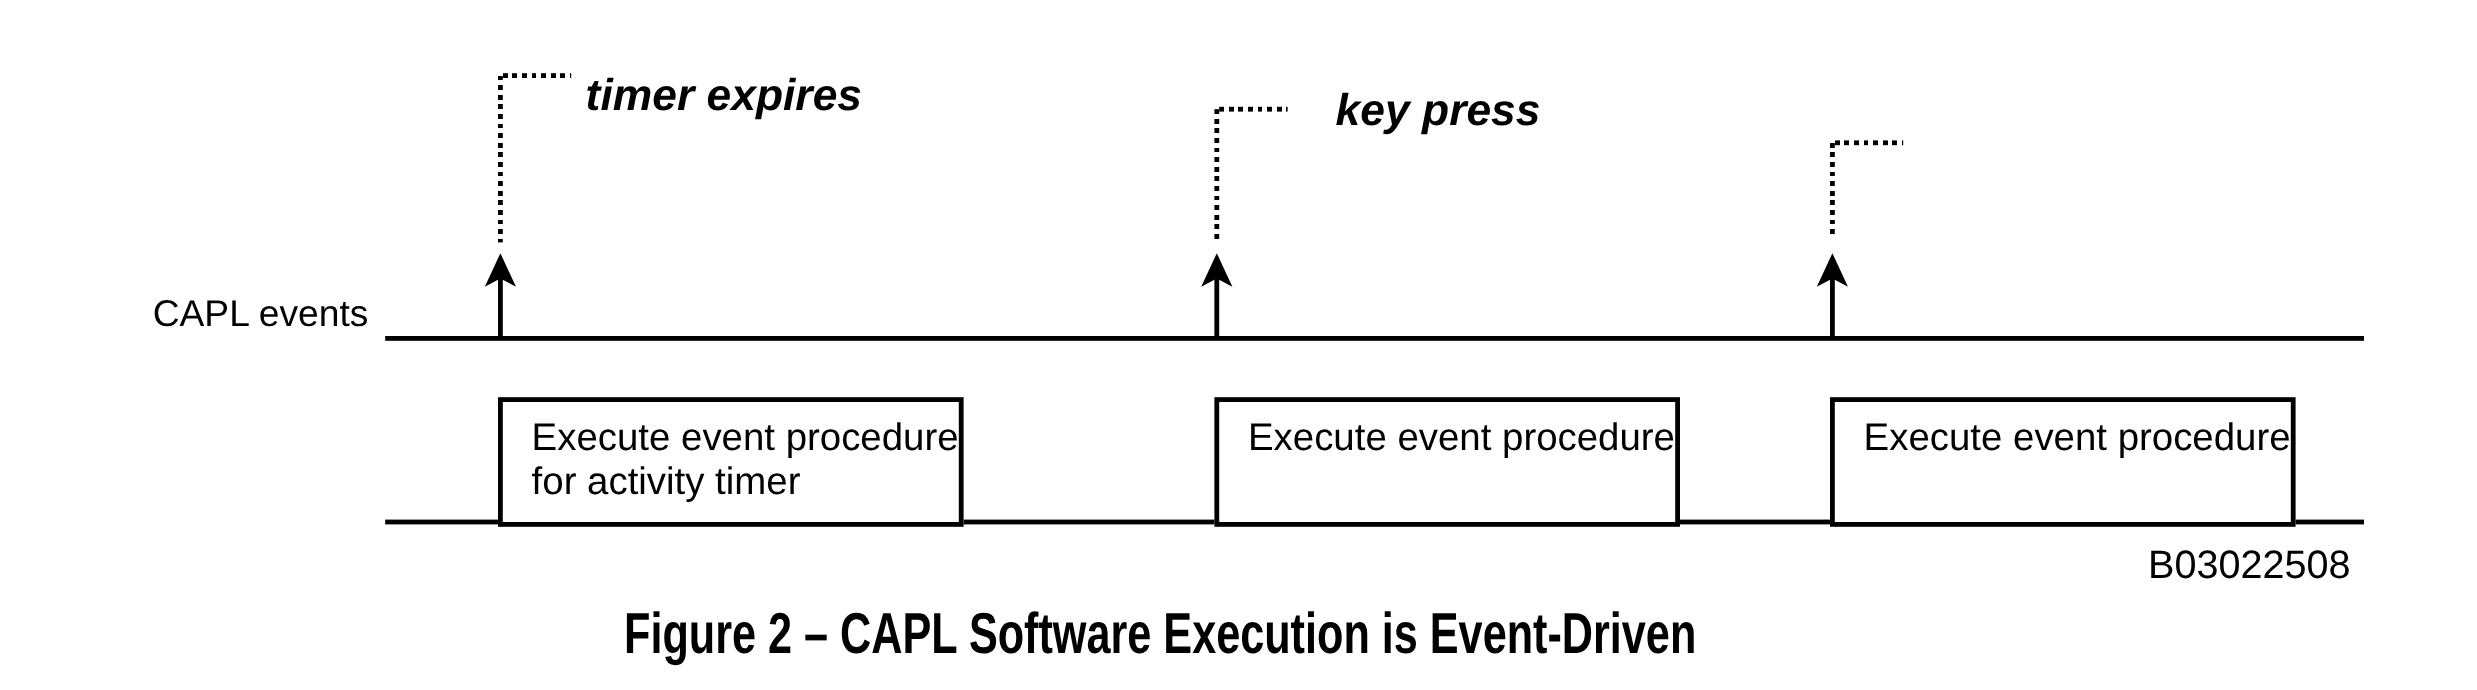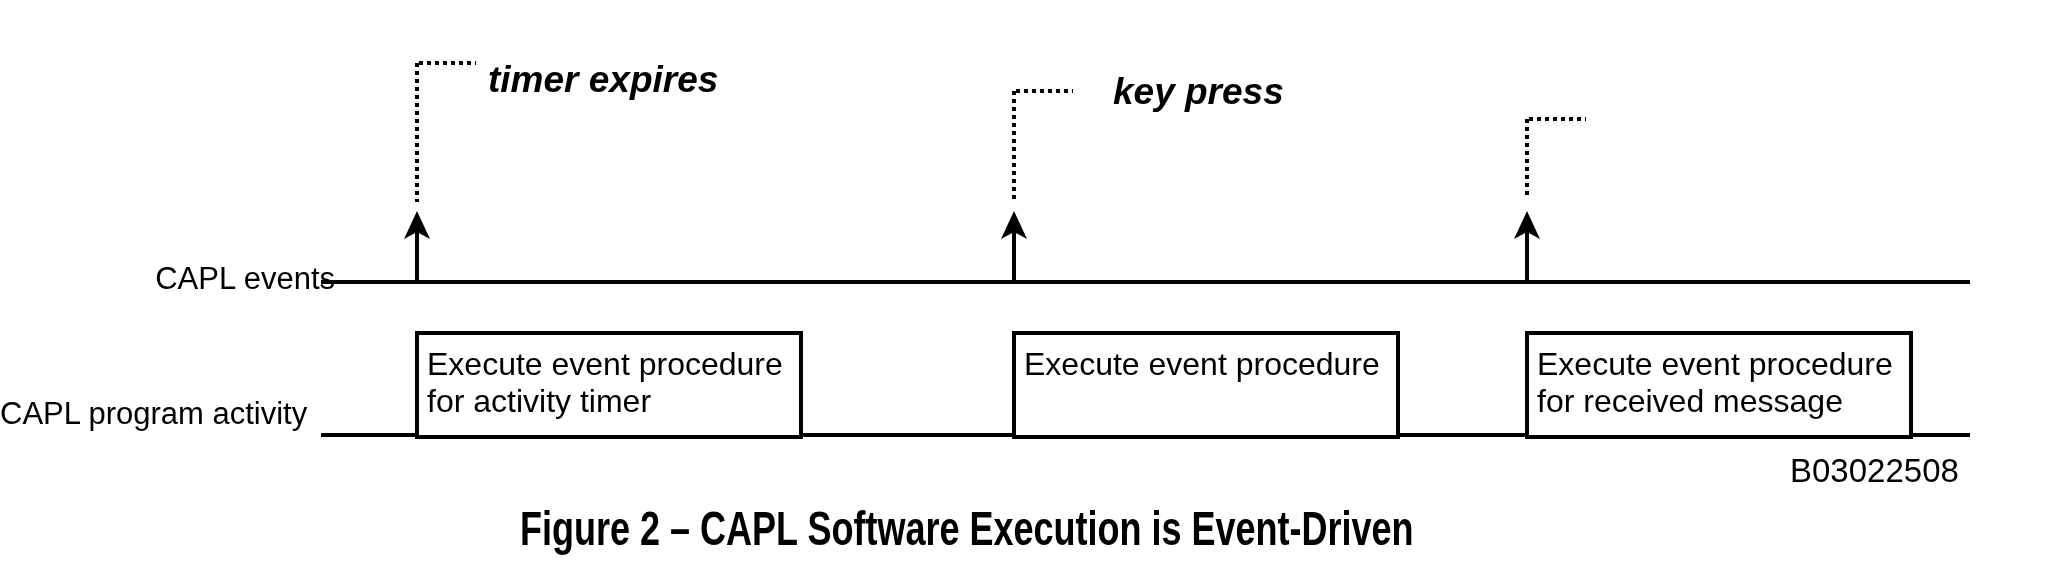--- a/index.html
+++ b/index.html
@@ -17,21 +17,21 @@
   
   .row-label {
     position:absolute;
     left:0;
     width:307px;
     text-align:right;
     font-size:31px;
     line-height:37px;
     white-space:nowrap;
   }
-  .row-label.events   { top:260px;margin-left:28px; }
+  .row-label.events   { top:243px; }
   .row-label.activity { top:395px; }
 
   
   .hline {
     position:absolute;
     left:321px;
     width:1649px;
     height:4px;
     background:#000;
   }
@@ -92,21 +92,21 @@
   .ah2 { left:1512px; }
 
   
   .proc-box {
     position:absolute;
     top:331px;
     width:388px;
     height:108px;
     border:4px solid #000;
     background:#fff;
-    padding:11px 4px 0 8px;
+    padding:11px 4px 0 24px;
     font-size:32px;
     line-height:37px;
     white-space:nowrap;
   }
   .bx0 { left:415px; }
   .bx1 { left:1012px; }
   .bx2 { left:1525px; }
 
   
   .ref-code {
@@ -130,21 +130,20 @@
     transform:scaleX(0.75);
     transform-origin:0 50%;
   }
 </style>
 </head>
 <body>
 
 <div class="canvas">
 
   <div class="row-label events">CAPL events</div>
-  <div class="row-label activity">CAPL program activity</div>
 
   <div class="hline events"></div>
   <div class="hline activity"></div>
 
   <div class="v-dotted vd0"></div>
   <div class="h-dotted hd0"></div>
   <div class="callout-label cl0">timer expires</div>
   <svg class="arrowhead ah0" viewBox="0 0 30 30">
     <polygon points="15,1 28,29 15,22 2,29" fill="#000"></polygon>
   </svg>
@@ -166,20 +165,19 @@
   </div>
 
   <div class="v-dotted vd2"></div>
   <div class="h-dotted hd2"></div>
   <svg class="arrowhead ah2" viewBox="0 0 30 30">
     <polygon points="15,1 28,29 15,22 2,29" fill="#000"></polygon>
   </svg>
   <div class="arrow-shaft sh2"></div>
   <div class="proc-box bx2">
     <div>Execute event procedure</div>
-    <div>for received message</div>
   </div>
 
   <div class="ref-code">B03022508</div>
 
   <div class="caption">Figure 2 – CAPL Software Execution is Event-Driven</div>
 
 </div>
 
 </body></html>

